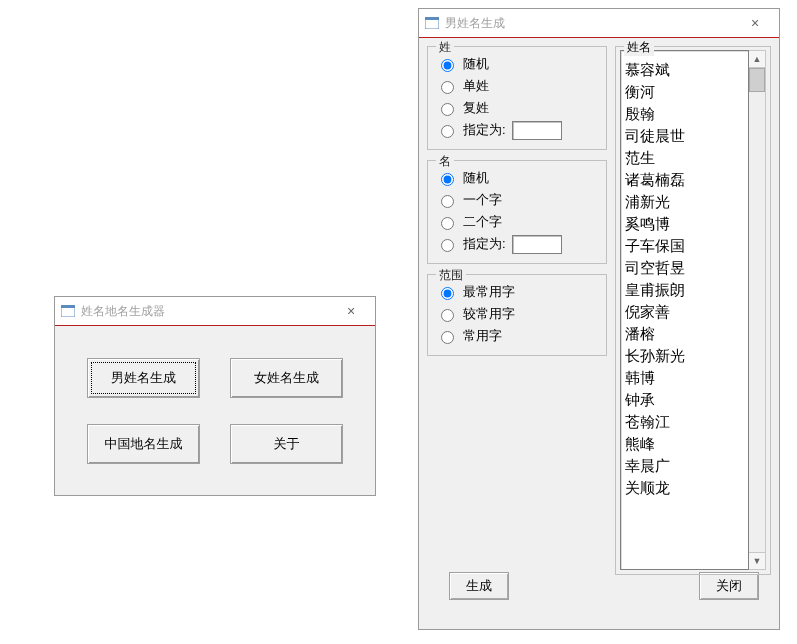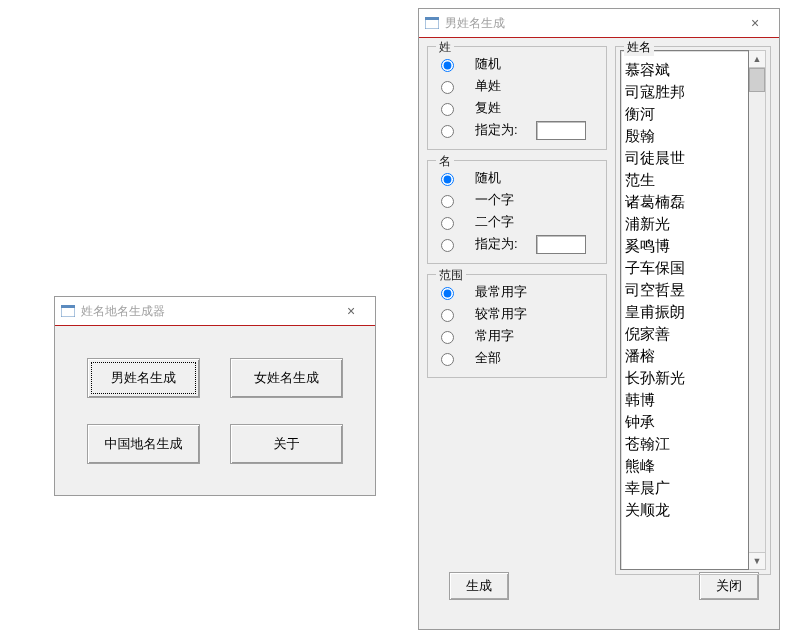--- a/index.html
+++ b/index.html
@@ -101,21 +101,21 @@
     top:-8px;
     left:8px;
     background:#f0f0f0;
     padding:0 3px;
     font-size:12px;
     color:#222;
   }
   .radio-row {
     display:flex;
     align-items:center;
-    gap:18px;
+    gap:6px;
     height: 22px;
     font-size:13px;
     color:#000;
   }
   .radio-row input[type=radio]{
     width:13px;height:13px;
   }
   .radio-row input[type=text]{
     width:44px;
     height:17px;
@@ -276,33 +276,28 @@
               <span>最常用字</span>
             </label>
           <label class="radio-row">
               <input type="radio" name="range" style="">
               <span>较常用字</span>
             </label>
           <label class="radio-row">
               <input type="radio" name="range" style="">
               <span>常用字</span>
             </label>
-          <label class="radio-row">
-              <input type="radio" name="range" style="">
-              <span>全部</span>
-            </label>
         </div>
       </div>
       <div class="gen-right">
         <div class="names-box">
           <span class="legend">姓名</span>
           <div class="names-list-wrap">
             <div class="names-list" id="names-list">
                 <div>慕容斌</div>
-                <div>司寇胜邦</div>
                 <div>衡河</div>
                 <div>殷翰</div>
                 <div>司徒晨世</div>
                 <div>范生</div>
                 <div>诸葛楠磊</div>
                 <div>浦新光</div>
                 <div>奚鸣博</div>
                 <div>子车保国</div>
                 <div>司空哲昱</div>
                 <div>皇甫振朗</div>

